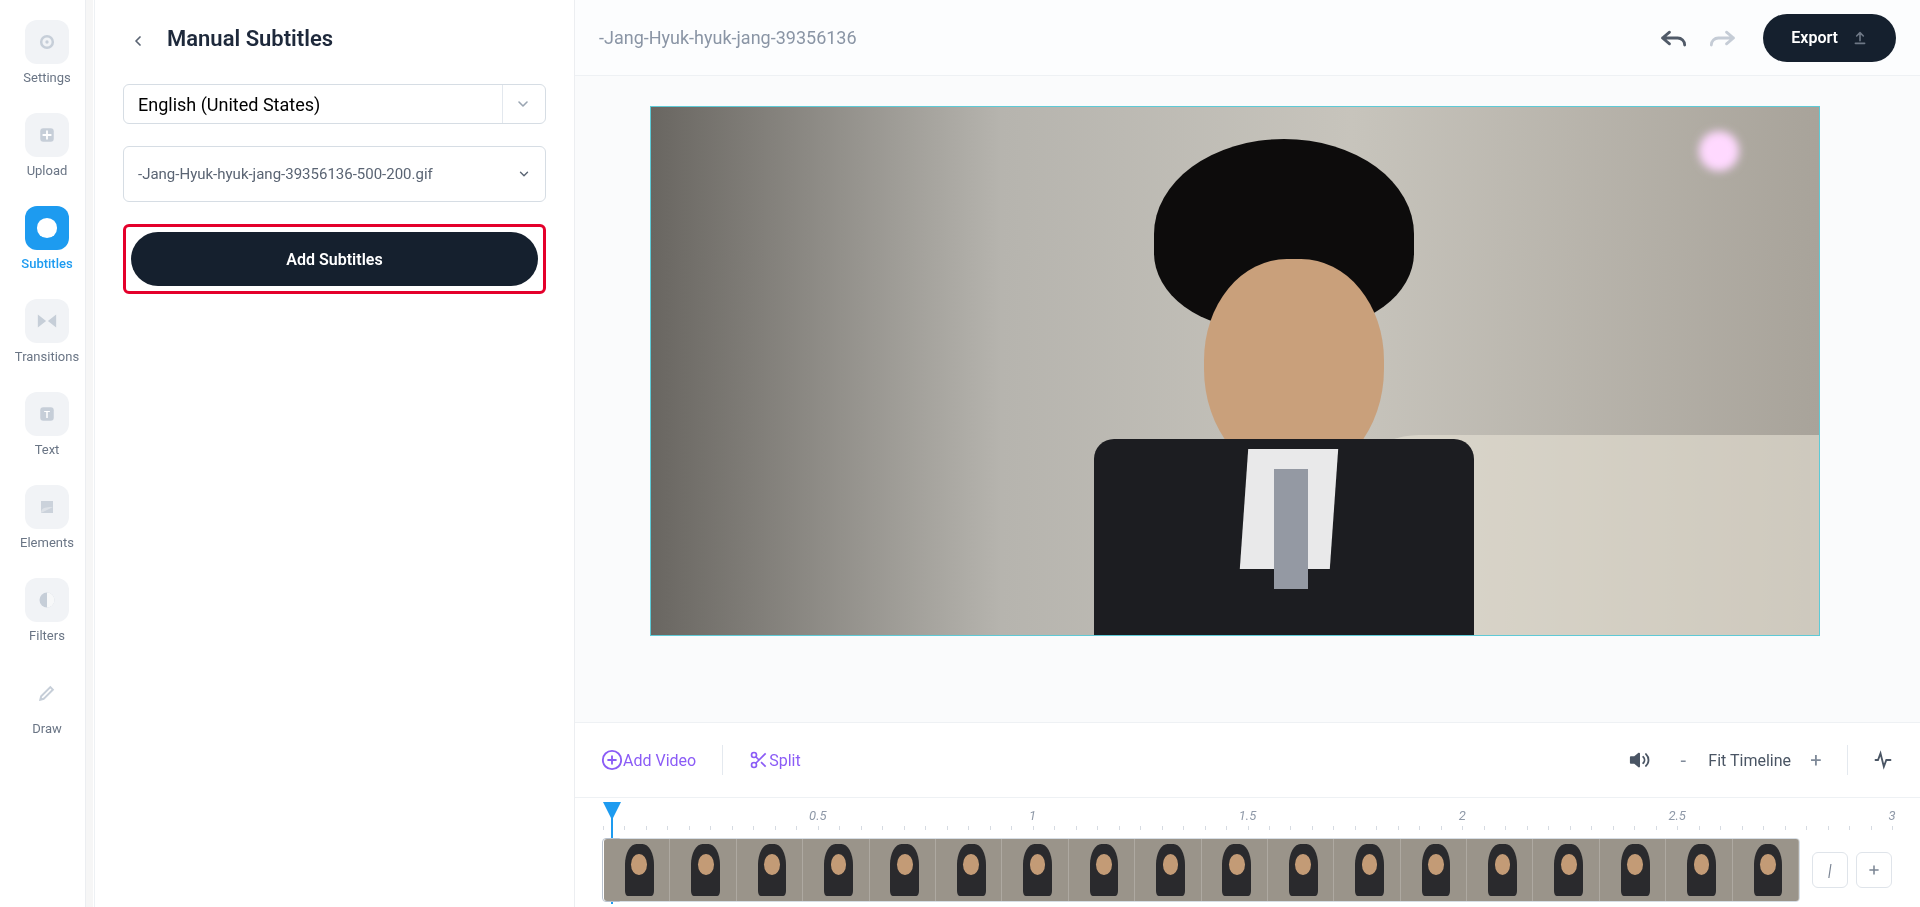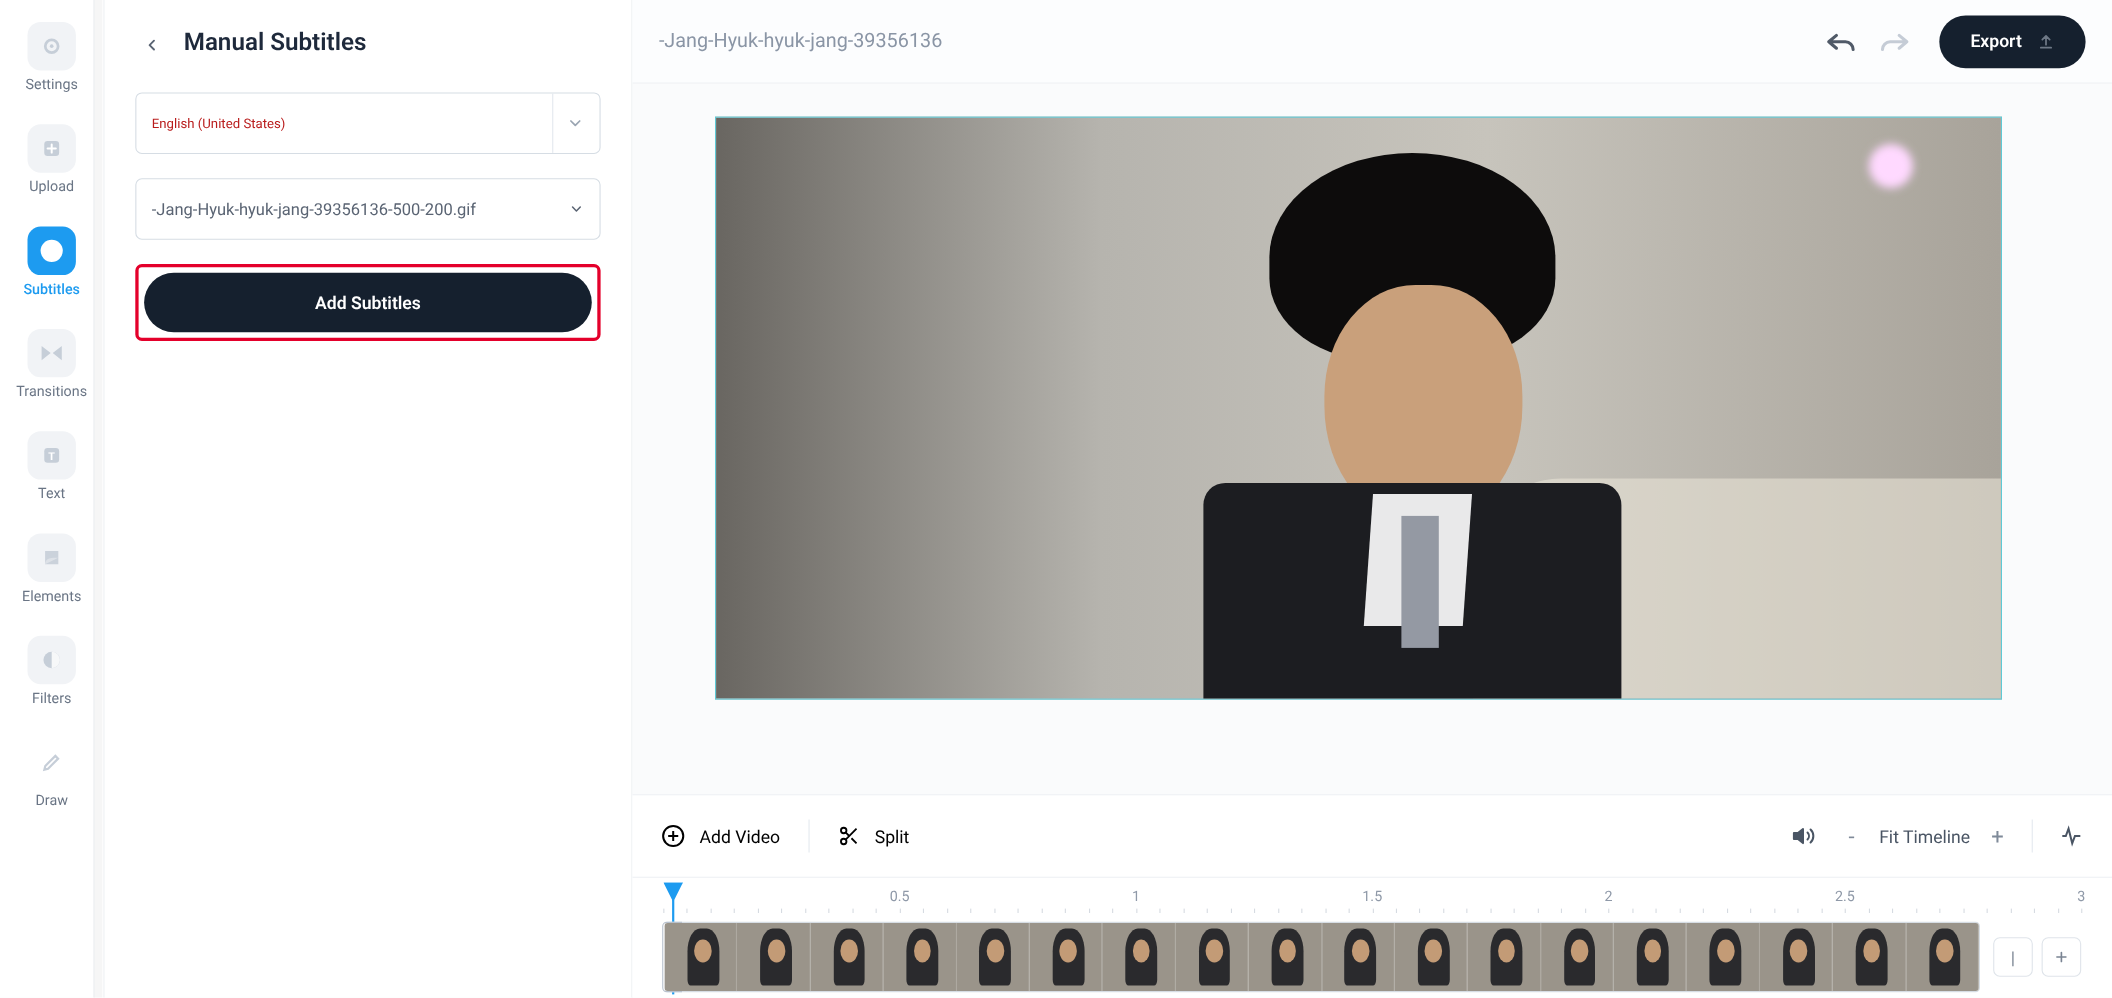--- a/index.html
+++ b/index.html
@@ -36,21 +36,21 @@
     padding: 26px 28px;
     background: #ffffff;
   }
   .panel-header { display: flex; gap: 14px; margin-bottom: 28px; }
   .back-btn { width: 30px; height: 30px; display: flex; align-items: center; justify-content: center; cursor: pointer; color: #5a6473; }
   .panel-title { font-size: 22px; font-weight: 600; color: #1e293b; }
   .field-label { font-size: 16px; color: #41505f; margin-bottom: 14px; }
   .select-box {
     display: flex; align-items: center; justify-content: space-between;
     border: 1px solid #d6dde4; border-radius: 6px;
-    padding: 0 14px; height: 56px; font-size: 12px; color: #b91c1c;
+    padding: 0 14px; height: 40px; font-size: 18px; color: #000000;
     background: #fff; cursor: pointer; margin-bottom: 22px;
   }
   .select-box .chev { color: #9aa5b2; border-left: 1px solid #e3e8ee; padding-left: 12px; height: 100%; display:flex; align-items:center; }
   .select-box.small { height: 56px; font-size: 15px; color: #5a6473; }
 
   .highlight-box { border: 3px solid #e4002b; border-radius: 6px; padding: 5px; margin-top: 4px; }
   .add-subtitles-btn {
     width: 100%; height: 54px; border-radius: 27px;
     background: #15202e; color: #ffffff; font-weight: 600; font-size: 16px;
     display: flex; align-items: center; justify-content: center;
@@ -97,33 +97,34 @@
 
   
   .bottom {
     border-top: 1px solid #eef1f4; background:#ffffff;
   }
   .controls-bar {
     height: 74px; display: flex; align-items: center; justify-content: space-between;
     padding: 0 26px;
   }
   .left-controls { display:flex; align-items:center; gap: 26px; }
-  .ctrl-btn { display:flex; align-items:center; gap:13px; font-size:16px; color:#000000; cursor:pointer; }
+  .ctrl-btn { display:flex; align-items:center; gap:0; font-size:16px; color:#8b5cf6; cursor:pointer; }
   .divider-v { width:1px; height:30px; background:#e4e9ef; }
   .center-controls { display:flex; align-items:center; gap: 30px; }
   .center-controls .skip { color:#9199a5; cursor:pointer; }
   .play-btn { color:#6b7685; cursor:pointer; }
   .tc { font-size: 22px; color:#3a4552; letter-spacing:.5px; }
   .right-controls { display:flex; align-items:center; gap: 24px; color:#4a5564; font-size:16px; }
   .zoom-controls { display:flex; align-items:center; gap:18px; }
   .zoom-controls .pm { font-size:20px; color:#7f8a99; cursor:pointer; width:14px; text-align:center; }
 
   .timeline {
     position: relative; height: 110px; padding-top: 10px; overflow:hidden;
     border-top: 1px solid #eef1f4;
+    font-style: italic;
   }
   .ruler { position:relative; height: 24px; margin: 0 28px; }
   .ruler .tick-label { position:absolute; top:0; font-size:13px; color:#8f99a8; transform: translateX(-50%); }
   .ruler .minor { position:absolute; top:18px; width:1px; height:4px; background:#d6dbe2; }
   .playhead {
     position:absolute; top:4px; left:28px; width:18px; height:18px;
     background:#1d9bf0; clip-path: polygon(0 0,100% 0,50% 100%);
   }
   .playhead-line { position:absolute; top:20px; left:36px; width:2px; height:86px; background:#1d9bf0; }
 

